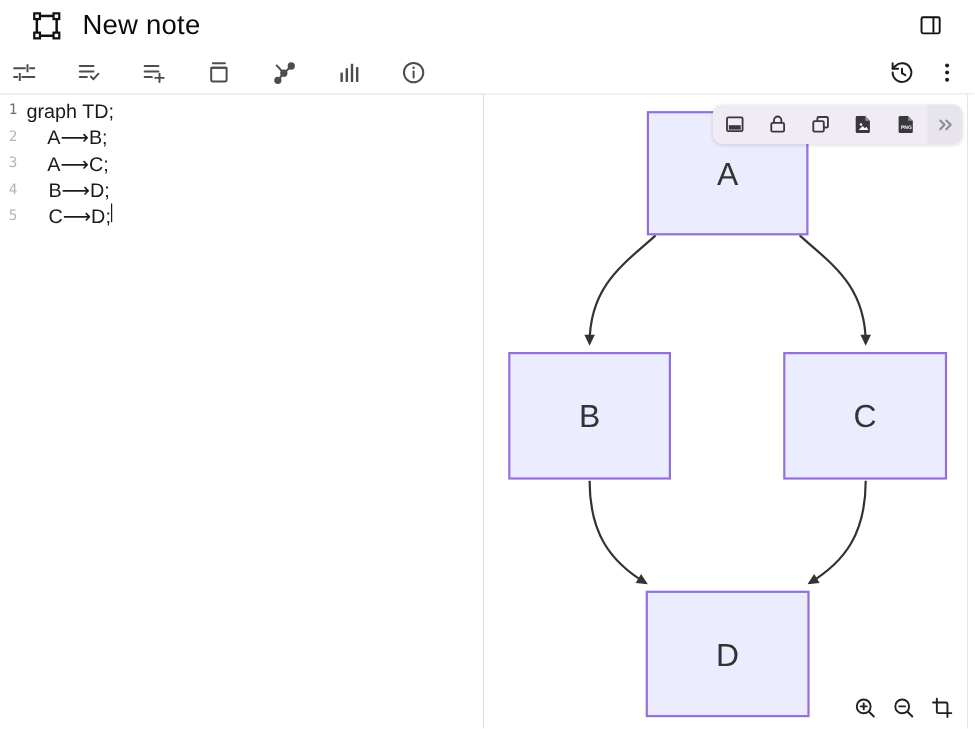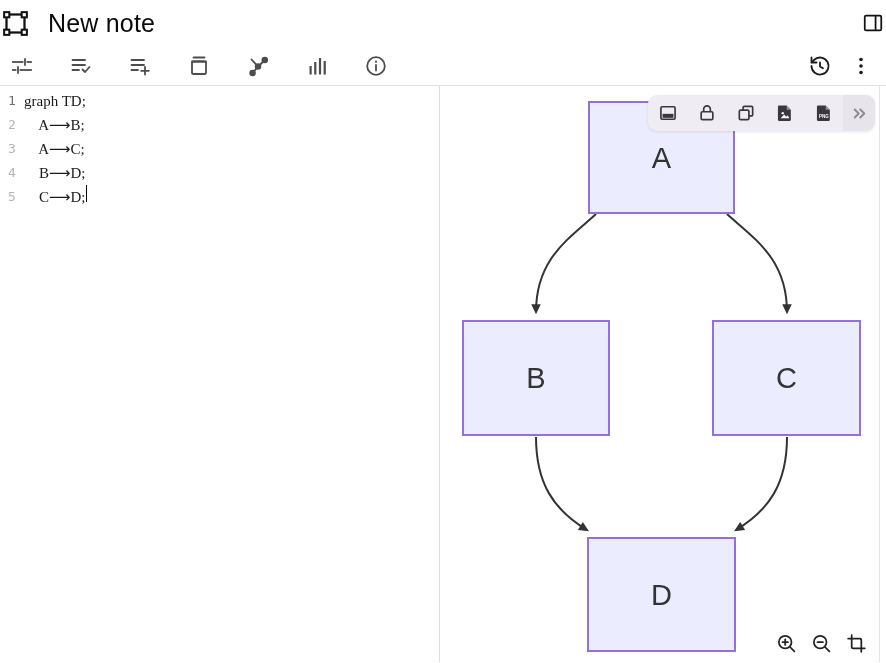--- a/index.html
+++ b/index.html
@@ -1,40 +1,40 @@
 <!DOCTYPE html>
 <html><head>
 <meta charset="utf-8">
 <style>
   * { margin:0; padding:0; box-sizing:border-box; }
   html,body { width:886px; height:663px; background:#fff; overflow:hidden;
               font-family:"Liberation Sans", sans-serif; }
 
   
-  .topbar { display:flex; align-items:center; height:46px; padding:0 2px; }
+  .topbar { display:flex; align-items:center; height:46px; padding:0 29px; }
   .logo { width:27px; height:27px; margin-right:19px; flex:0 0 auto; }
   .title { font-size:25px; font-weight:500; color:#0b0b0b; flex:1 1 auto; letter-spacing:0.2px; }
   .panel-toggle { width:22px; height:22px; cursor:pointer; }
 
   
   .toolbar { display:flex; align-items:center; height:40px; padding:0 13px 0 10px;
              border-bottom:1px solid #e2e2e2; }
   .tb-left { display:flex; align-items:center; gap:35px; flex:1 1 auto; }
   .tb-right { display:flex; align-items:center; gap:17px; }
   .tbtn { width:24px; height:24px; display:flex; align-items:center; justify-content:center; cursor:pointer; }
   .tbtn svg { width:24px; height:24px; }
 
   
   .main { display:flex; height:576px; }
   .editor-pane { width:440px; border-right:1px solid #dcdcdc; padding-top:3px; overflow:hidden; }
   .line { display:flex; height:24px; line-height:24px; }
   .gutter { width:24px; padding-left:8px; font-family:"DejaVu Sans Mono", monospace;
             font-size:13px; color:#b5b5b5; flex:0 0 auto; }
   .line.active .gutter { color:#6e6e6e; }
-  .codetext { font-family:Liberation Serif, serif; font-size:15px; color:#1a1a1a; white-space:pre; }
+  .codetext { font-family:Liberation Sans, sans-serif; font-size:18px; color:#1a1a1a; white-space:pre; }
   .caret { display:inline-block; width:1.5px; height:17px; background:#000; vertical-align:-3px; }
 
   .preview-pane { position:relative; flex:1 1 auto; background:#fff; }
   .diagram-svg { position:absolute; left:0; top:0; }
 
   
   .float-toolbar { position:absolute; left:208px; top:9px; width:227px; height:36px;
                    background:#efedf3; border-radius:9px; display:flex; align-items:stretch;
                    box-shadow:0 1px 3px rgba(0,0,0,.10); z-index:5; }
   .fbtn { width:39px; display:flex; align-items:center; justify-content:center; cursor:pointer; }

